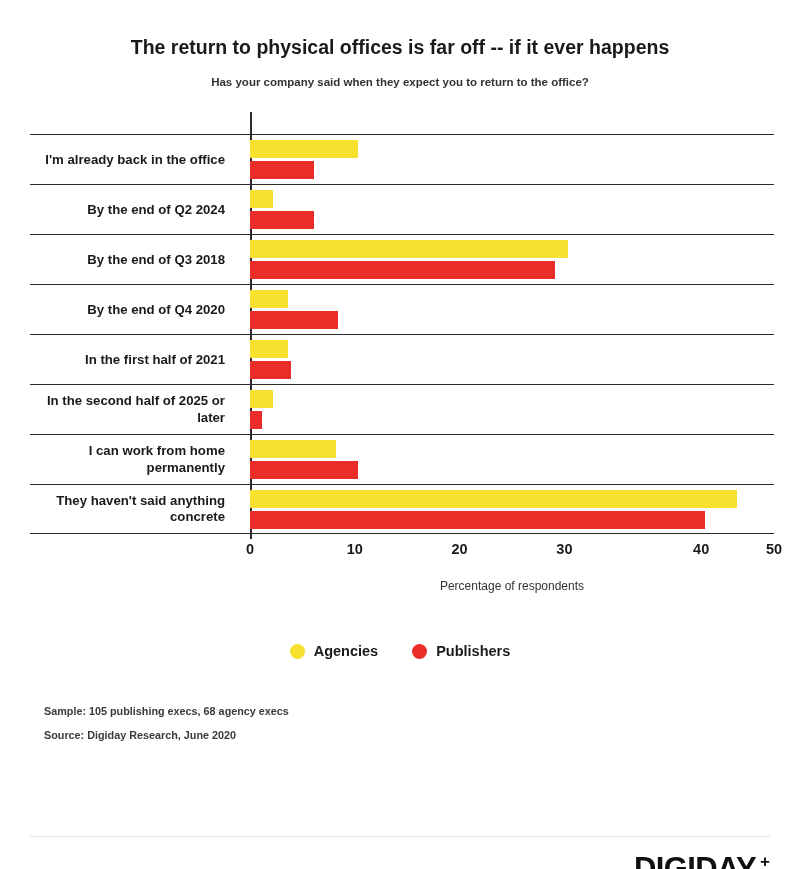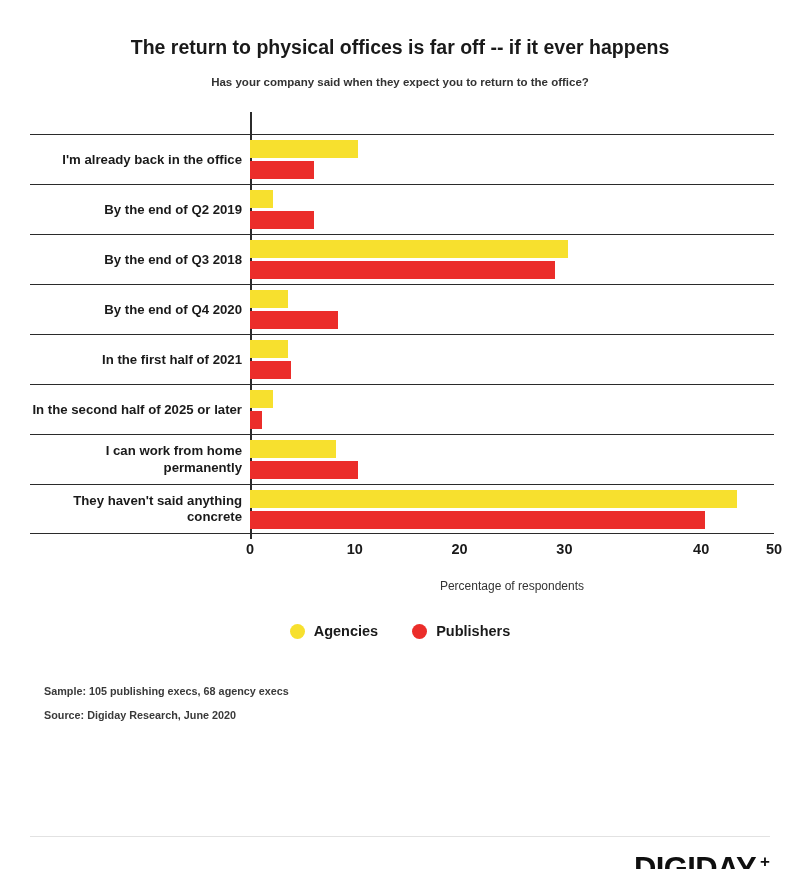--- a/index.html
+++ b/index.html
@@ -63,21 +63,21 @@
     height: 50px;
     box-sizing: border-box;
   }
   .row:last-child {
     border-bottom: 1.5px solid #2b2b2b;
   }
   .cat-label {
     width: 220px;
     flex: 0 0 220px;
     text-align: right;
-    padding-right: 8px;
+    padding-right: 25px;
     box-sizing: border-box;
     font-size: 13.2px;
     font-weight: bold;
     color: #1a1a1a;
     display: flex;
     align-items: center;
     justify-content: flex-end;
     line-height: 1.25;
   }
   .bars {
@@ -126,21 +126,21 @@
     left: 220px;
     right: 0;
     bottom: -26px;
     text-align: center;
     font-size: 12px;
     color: #333333;
   }
 
   
   .legend {
-    margin-top: 56px;
+    margin-top: 76px;
     display: flex;
     justify-content: center;
     align-items: center;
     gap: 34px;
   }
   .legend-item {
     display: flex;
     align-items: center;
     gap: 9px;
   }
@@ -213,21 +213,21 @@
 
       <div class="rows" id="rows">
           <div class="row">
             <div class="cat-label">I'm already back in the office</div>
             <div class="bars">
               <div class="bar agencies" style="width: 20.6%; background: rgb(247, 224, 46);"></div>
               <div class="bar publishers" style="width: 12.2%; background: rgb(235, 45, 42);"></div>
             </div>
           </div>
           <div class="row">
-            <div class="cat-label">By the end of Q2 2019</div>
+            <div class="cat-label">By the end of Q2 2024</div>
             <div class="bars">
               <div class="bar agencies" style="width: 4.4%; background: rgb(247, 224, 46);"></div>
               <div class="bar publishers" style="width: 12.2%; background: rgb(235, 45, 42);"></div>
             </div>
           </div>
           <div class="row">
             <div class="cat-label">By the end of Q3 2018</div>
             <div class="bars">
               <div class="bar agencies" style="width: 60.6%; background: rgb(247, 224, 46);"></div>
               <div class="bar publishers" style="width: 58.2%; background: rgb(235, 45, 42);"></div>

